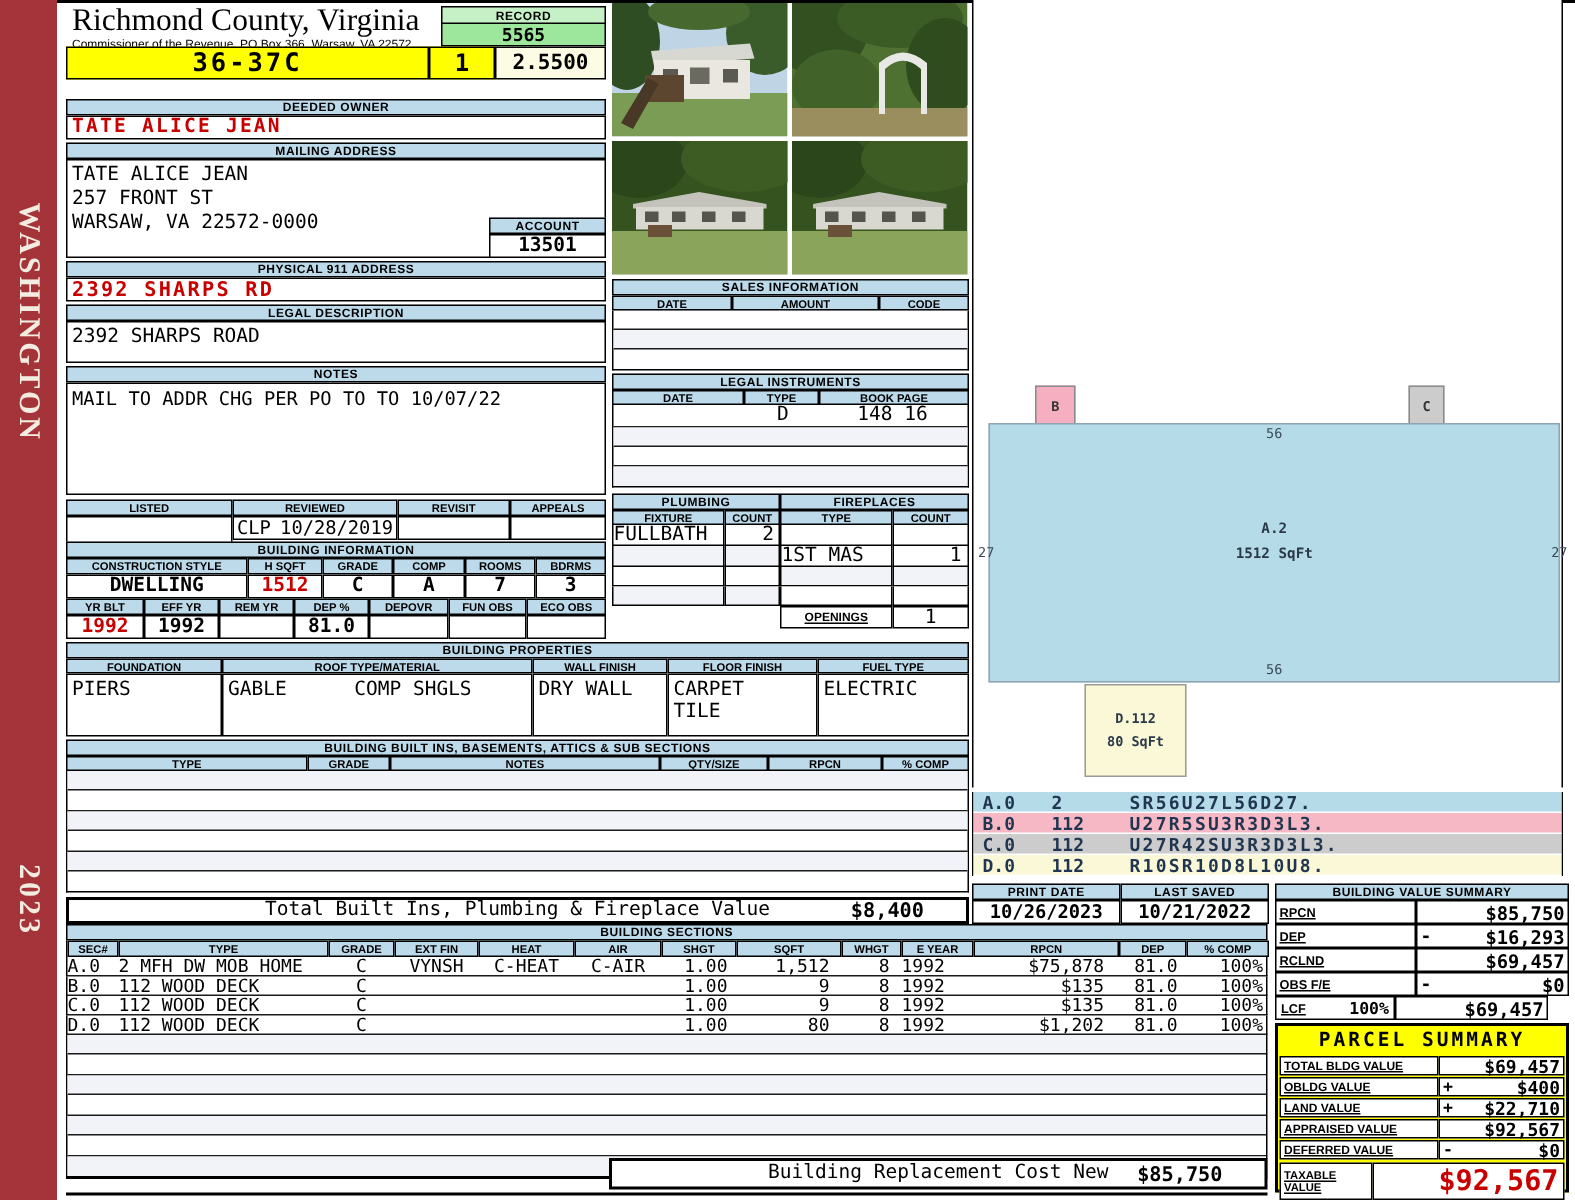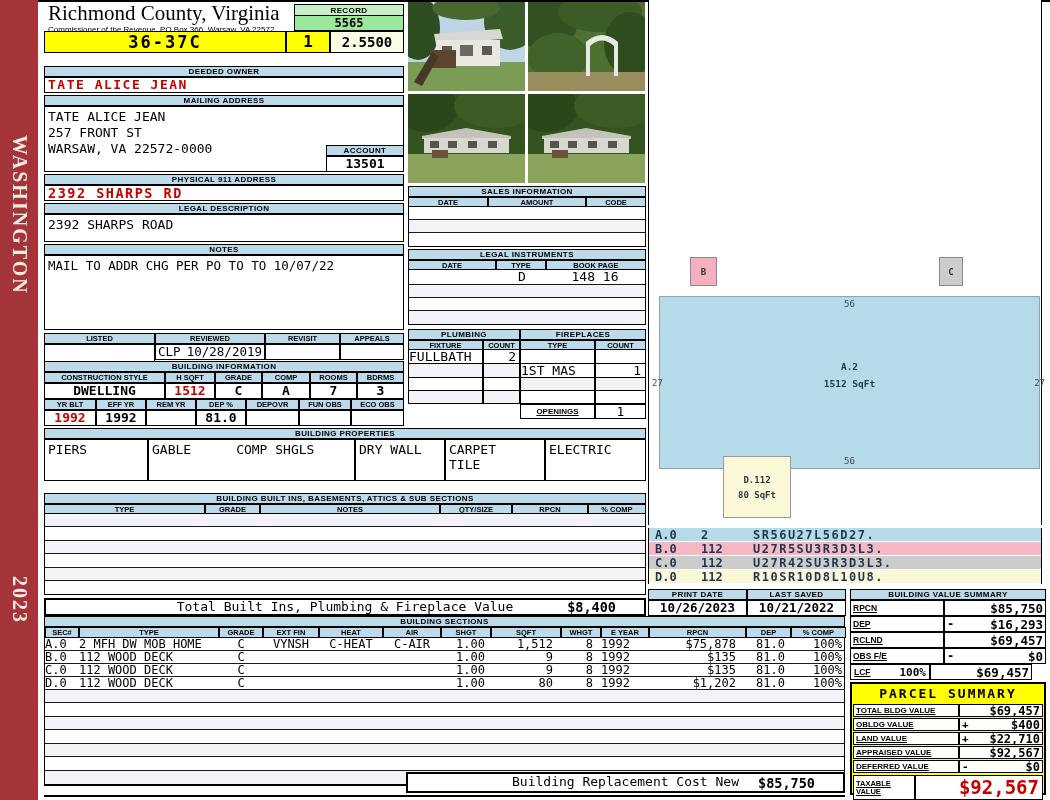--- a/index.html
+++ b/index.html
@@ -265,20 +265,27 @@
   </div>
   <div class="fx">
     <div style="width:112px;height:15px"></div>
     <div class="cell sans" style="width:75px;height:15px;font-size:8px;font-weight:bold;display:flex;align-items:center;justify-content:center">OPENINGS</div>
     <div class="cell" style="width:51px;height:15px;text-align:center;font-size:13px;line-height:13px">1</div>
   </div>
 </div>
 
 <div class="abs" style="left:44px;top:428px;width:602px">
   <div class="bar" style="height:11px">BUILDING PROPERTIES</div>
+  <div class="fx">
+    <div class="hcell" style="width:104px;height:10px">FOUNDATION</div>
+    <div class="hcell" style="width:207px;height:10px">ROOF TYPE/MATERIAL</div>
+    <div class="hcell" style="width:90px;height:10px">WALL FINISH</div>
+    <div class="hcell" style="width:100px;height:10px">FLOOR FINISH</div>
+    <div class="hcell" style="width:101px;height:10px">FUEL TYPE</div>
+  </div>
   <div class="fx" style="font-size:13px;line-height:15px">
     <div class="cell" style="width:104px;height:42px;padding:2px 3px">PIERS</div>
     <div class="cell fx" style="width:207px;height:42px;padding:2px 3px">
       <span>GABLE</span>
       <span style="margin-left:45px">COMP SHGLS</span>
     </div>
     <div class="cell" style="width:90px;height:42px;padding:2px 3px">DRY WALL</div>
     <div class="cell" style="width:100px;height:42px;padding:2px 3px">
       <div>CARPET</div>
       <div>TILE</div>
@@ -308,21 +315,21 @@
 </div>
 
 <div class="abs" style="left:44px;top:598px;width:602px;height:18px;border:2px solid #000;background:#fff">
   <div style="text-align:center;font-size:13px;line-height:14px">Total Built Ins, Plumbing &amp; Fireplace Value</div>
   <div class="abs" style="right:28px;top:0;font-weight:bold;font-size:13.5px;line-height:14px">$8,400</div>
 </div>
 
 <div class="abs" style="left:648px;top:0;width:394px;height:525px;background:#fff;border-left:1px solid #000;border-right:1px solid #000">
   <div class="abs" style="left:41px;top:257px;width:27px;height:29px;background:#F5AFC0;border:1px solid #8a8a8a;display:flex;align-items:center;justify-content:center;font-size:9px;font-weight:bold;color:#333">B</div>
   <div class="abs" style="left:290px;top:257px;width:24px;height:29px;background:#CCCCCC;border:1px solid #8a8a8a;display:flex;align-items:center;justify-content:center;font-size:9px;font-weight:bold;color:#333">C</div>
-  <div class="abs" style="left:10px;top:296px;width:381px;height:173px;background:#B5DBE8;border:1px solid #8FA4B0">
+  <div class="abs" style="left:10px;top:282px;width:381px;height:173px;background:#B5DBE8;border:1px solid #8FA4B0">
     <div class="dim" style="left:50%;top:2px;transform:translateX(-50%)">56</div>
     <div class="dim" style="left:50%;bottom:2px;transform:translateX(-50%)">56</div>
     <div class="dim" style="left:-8px;top:50%;transform:translateY(-50%)">27</div>
     <div class="dim" style="right:-6px;top:50%;transform:translateY(-50%)">27</div>
     <div class="abs" style="left:0;right:0;top:64px;text-align:center;font-size:9.5px;font-weight:bold;color:#2A3A48">
       <div>A.2</div>
       <div style="margin-top:6px">1512 SqFt</div>
     </div>
   </div>
   <div class="abs" style="left:74px;top:456px;width:68px;height:62px;background:#FBF8D8;border:1px solid #999;display:flex;flex-direction:column;align-items:center;justify-content:center;gap:5px;font-size:9px;font-weight:bold;color:#2A3A48">

